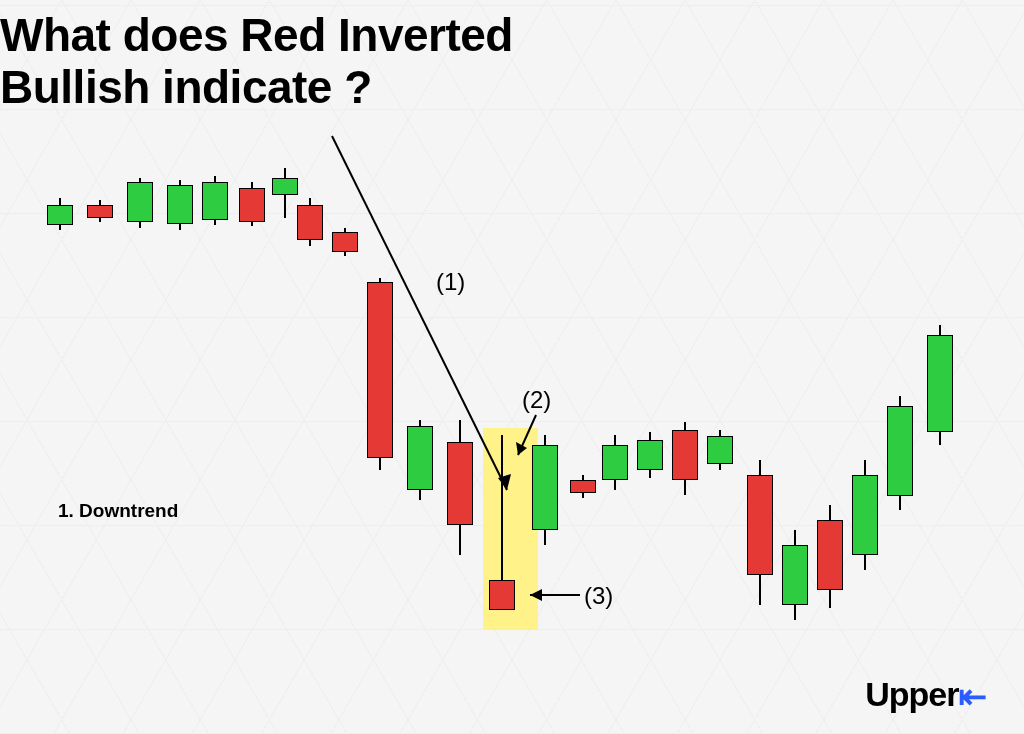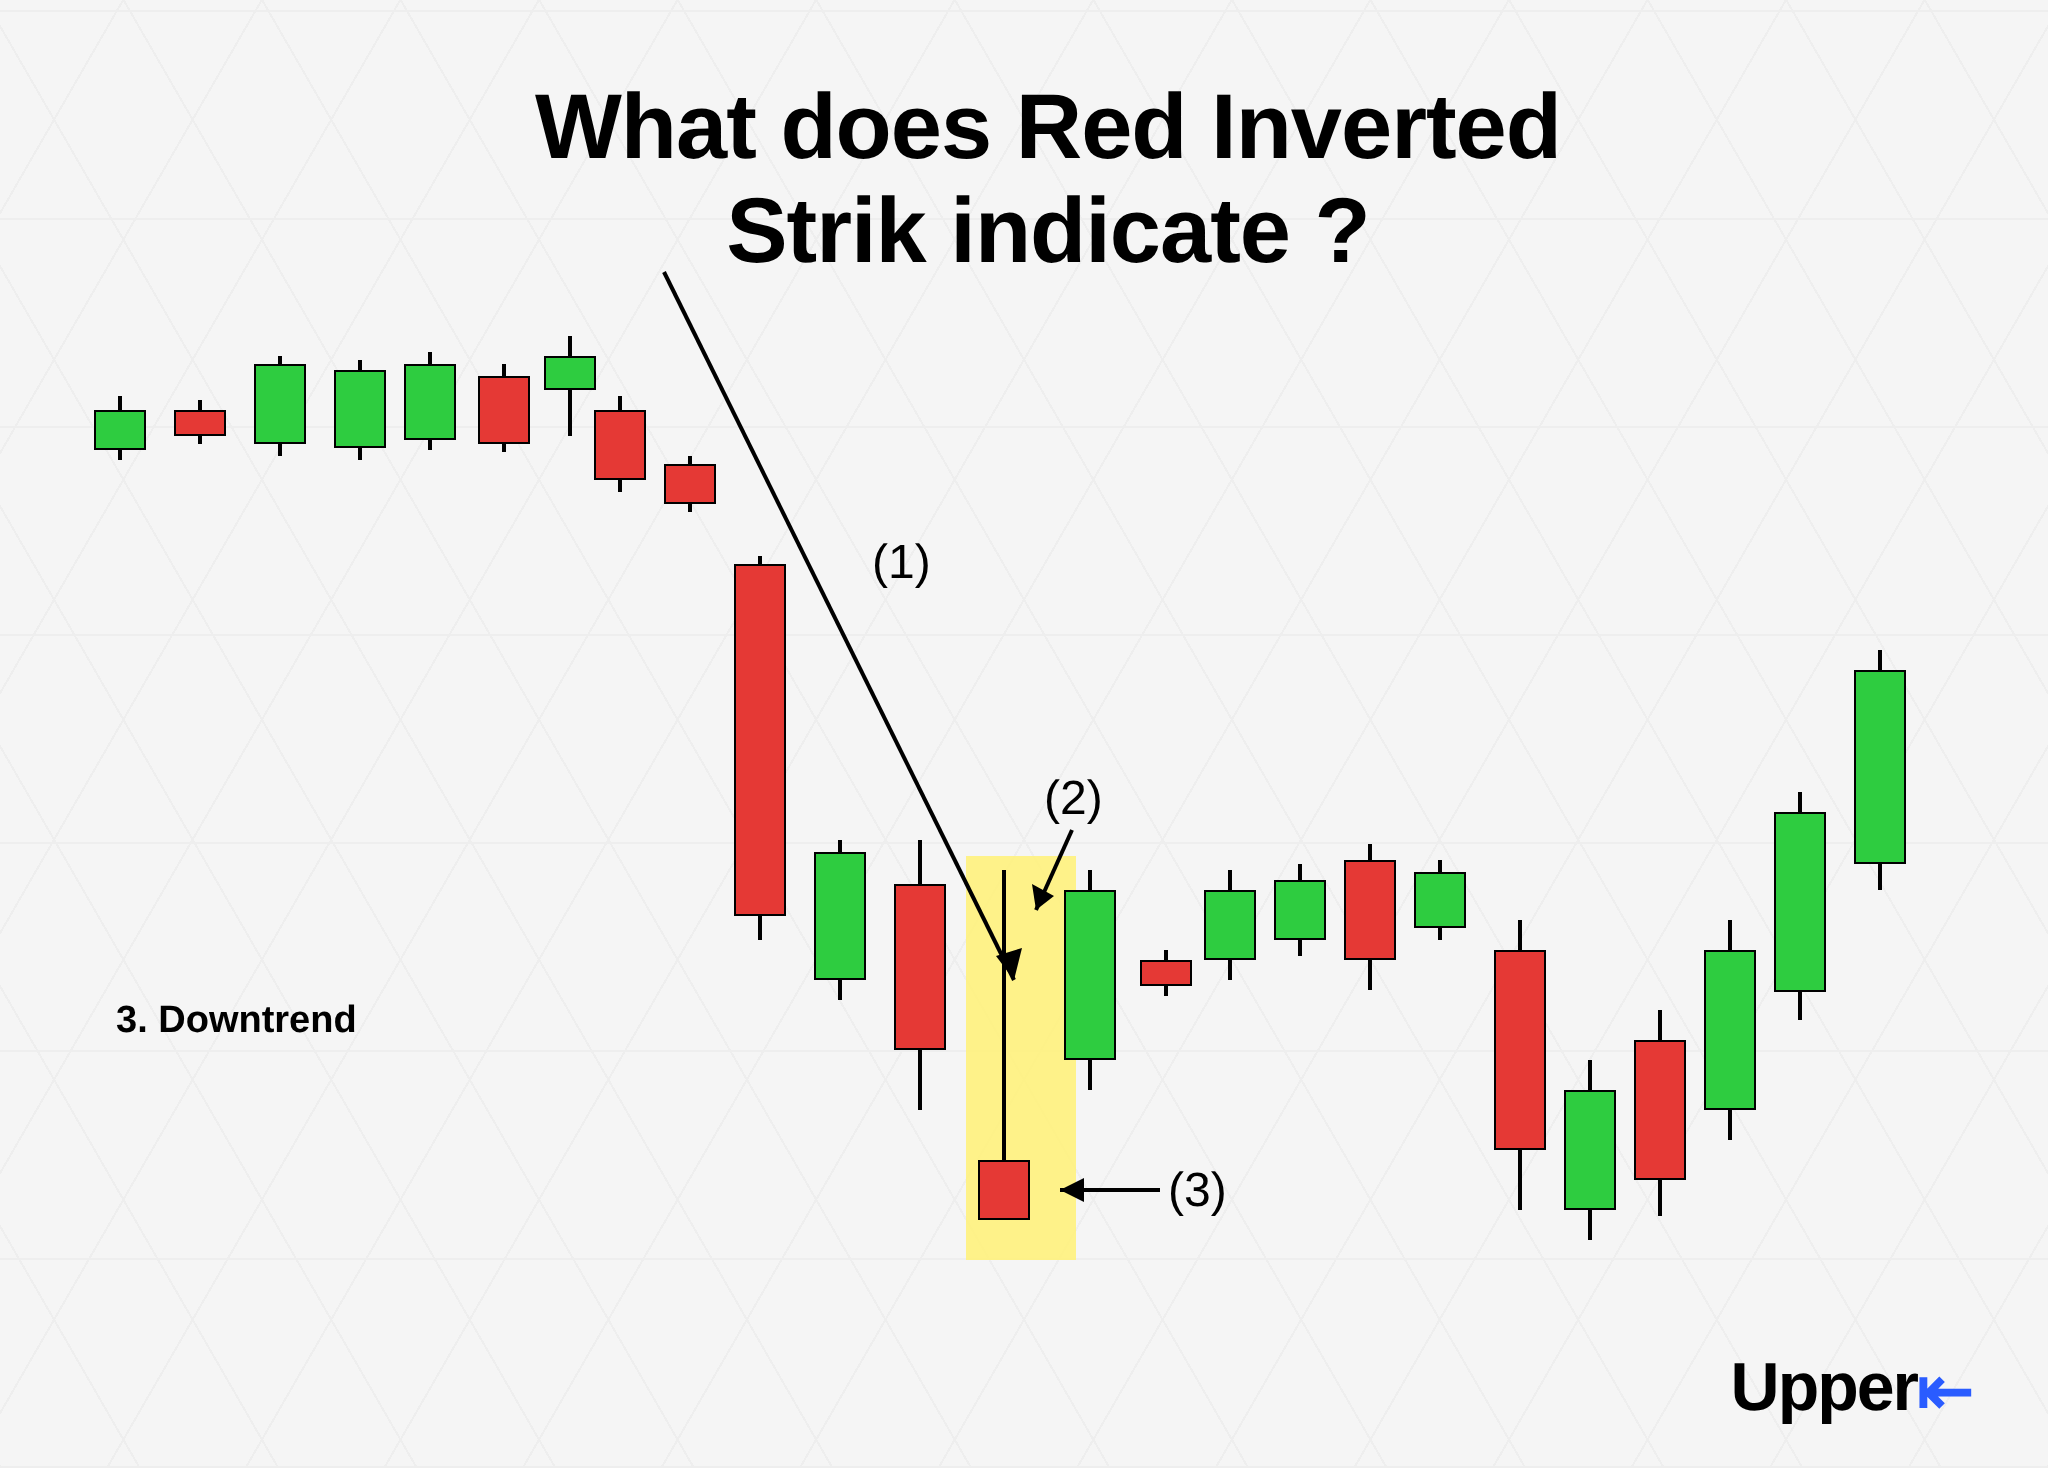--- a/index.html
+++ b/index.html
@@ -16,30 +16,29 @@
     inset: 0;
     opacity: 0.15;
     background-image:
       repeating-linear-gradient(60deg, #ccc 0, #ccc 1px, transparent 1px, transparent 60px),
       repeating-linear-gradient(-60deg, #ccc 0, #ccc 1px, transparent 1px, transparent 60px),
       repeating-linear-gradient(0deg, #ccc 0, #ccc 1px, transparent 1px, transparent 104px);
     pointer-events: none;
   }
   .title {
     position: absolute;
-    top: 38px;
+    top: 10px;
     left: 0;
     right: 0;
-    text-align: center;
+    text-align: left;
     font-size: 46px;
     font-weight: 900;
     line-height: 1.12;
     color: #000;
     letter-spacing: -0.5px;
-    padding-left: 24px;
   }
   .chart {
     position: absolute;
     left: 0; top: 0; width: 1024px; height: 734px;
   }
   .candle {
     position: absolute;
   }
   .wick {
     position: absolute;
@@ -101,21 +100,21 @@
     overflow: visible;
   }
 </style>
 </head>
 <body>
 
 <div class="hex-bg"></div>
 
 <div class="title">
   <span>What does Red Inverted</span><br>
-  <span>Strik indicate ?</span>
+  <span>Bullish indicate ?</span>
 </div>
 
 <div class="chart" id="chart-area">
 
   <div class="highlight" style="left:483px; top:428px; width:55px; height:202px;"></div>
 
   <svg class="arrow-svg" style="left:0; top:0; width:1024px; height:734px;">
     <line x1="332" y1="136" x2="507" y2="490" stroke="#000" stroke-width="2"></line>
     <polygon points="507,490 498,478 511,474" fill="#000"></polygon>
   </svg>
@@ -230,18 +229,18 @@
       <div class="wick" style="top: 396px; height: 114px;"></div>
       <div class="body green outline" style="top: 406px; height: 90px;"></div>
     </div>
     <div class="candle" style="left: 927px; top: 0px; width: 26px; height: 734px;">
       <div class="wick" style="top: 325px; height: 120px;"></div>
       <div class="body green outline" style="top: 335px; height: 97px;"></div>
     </div>
   </div>
 
 <div class="legend">
-  <div class="item">3. Downtrend</div>
+  <div class="item">1. Downtrend</div>
 </div>
 
 <div class="logo">
   <span>Upper</span><span class="arrow">⇤</span>
 </div>
 
 </body></html>

